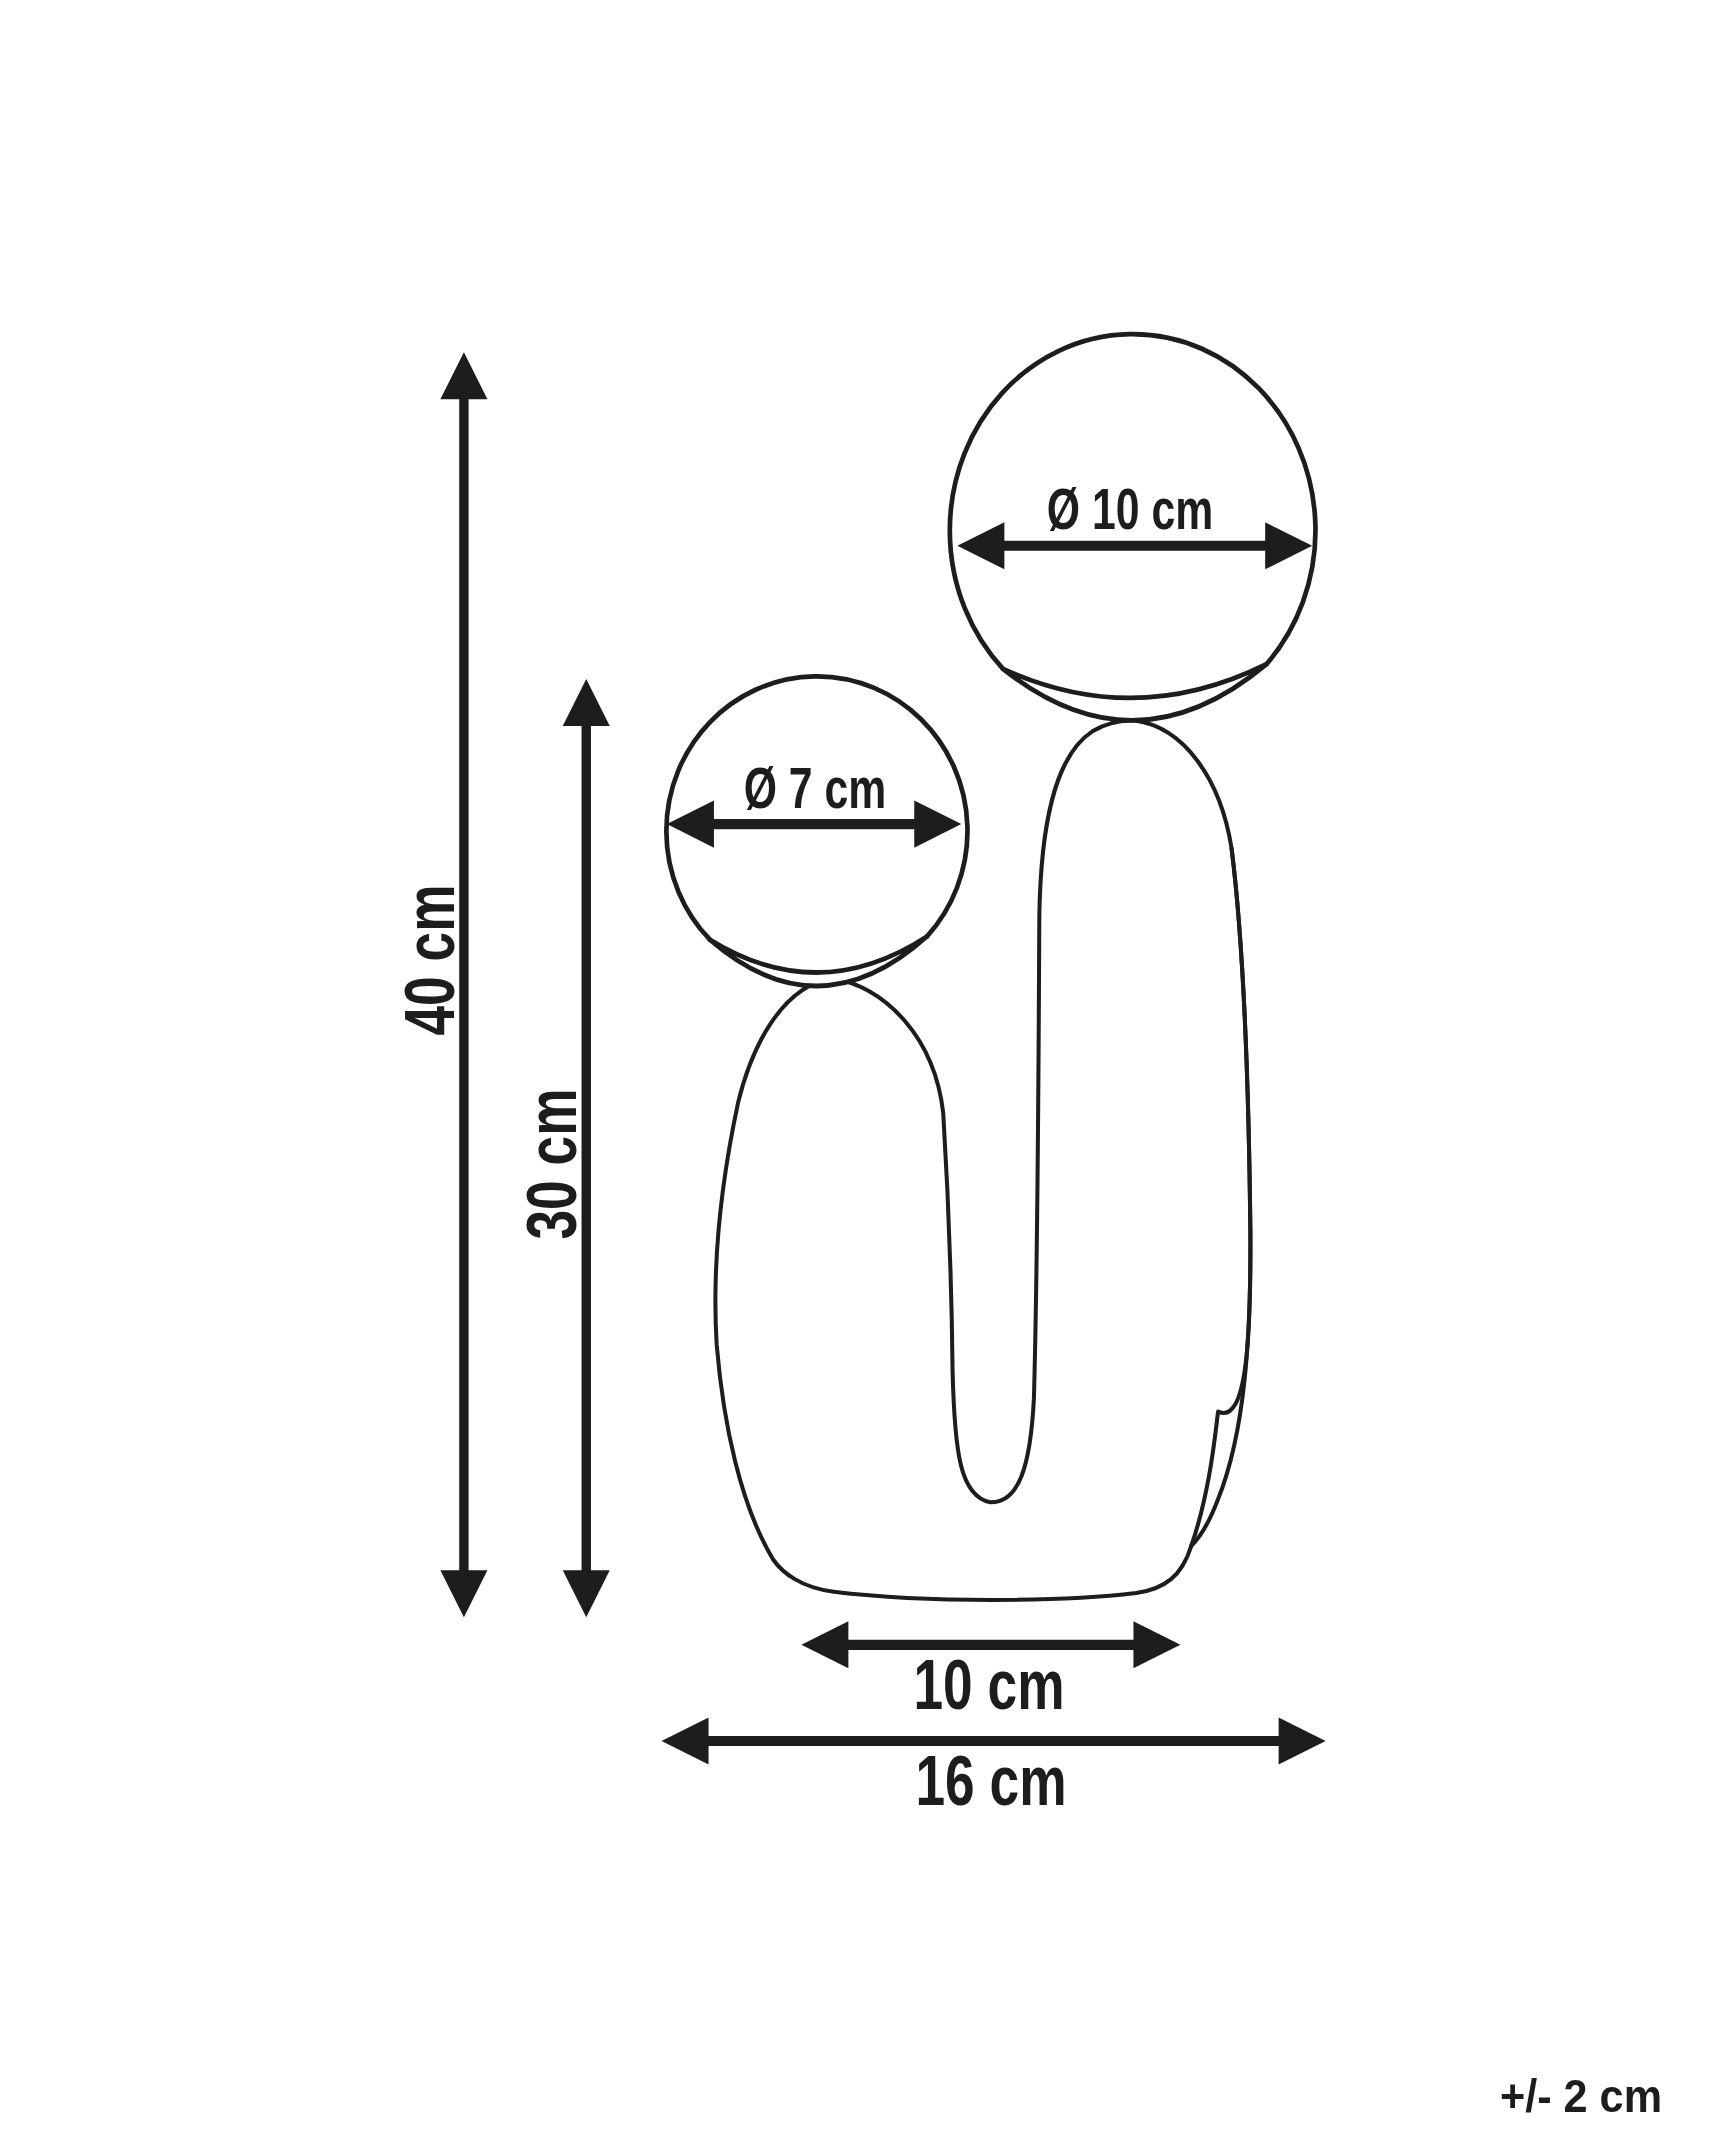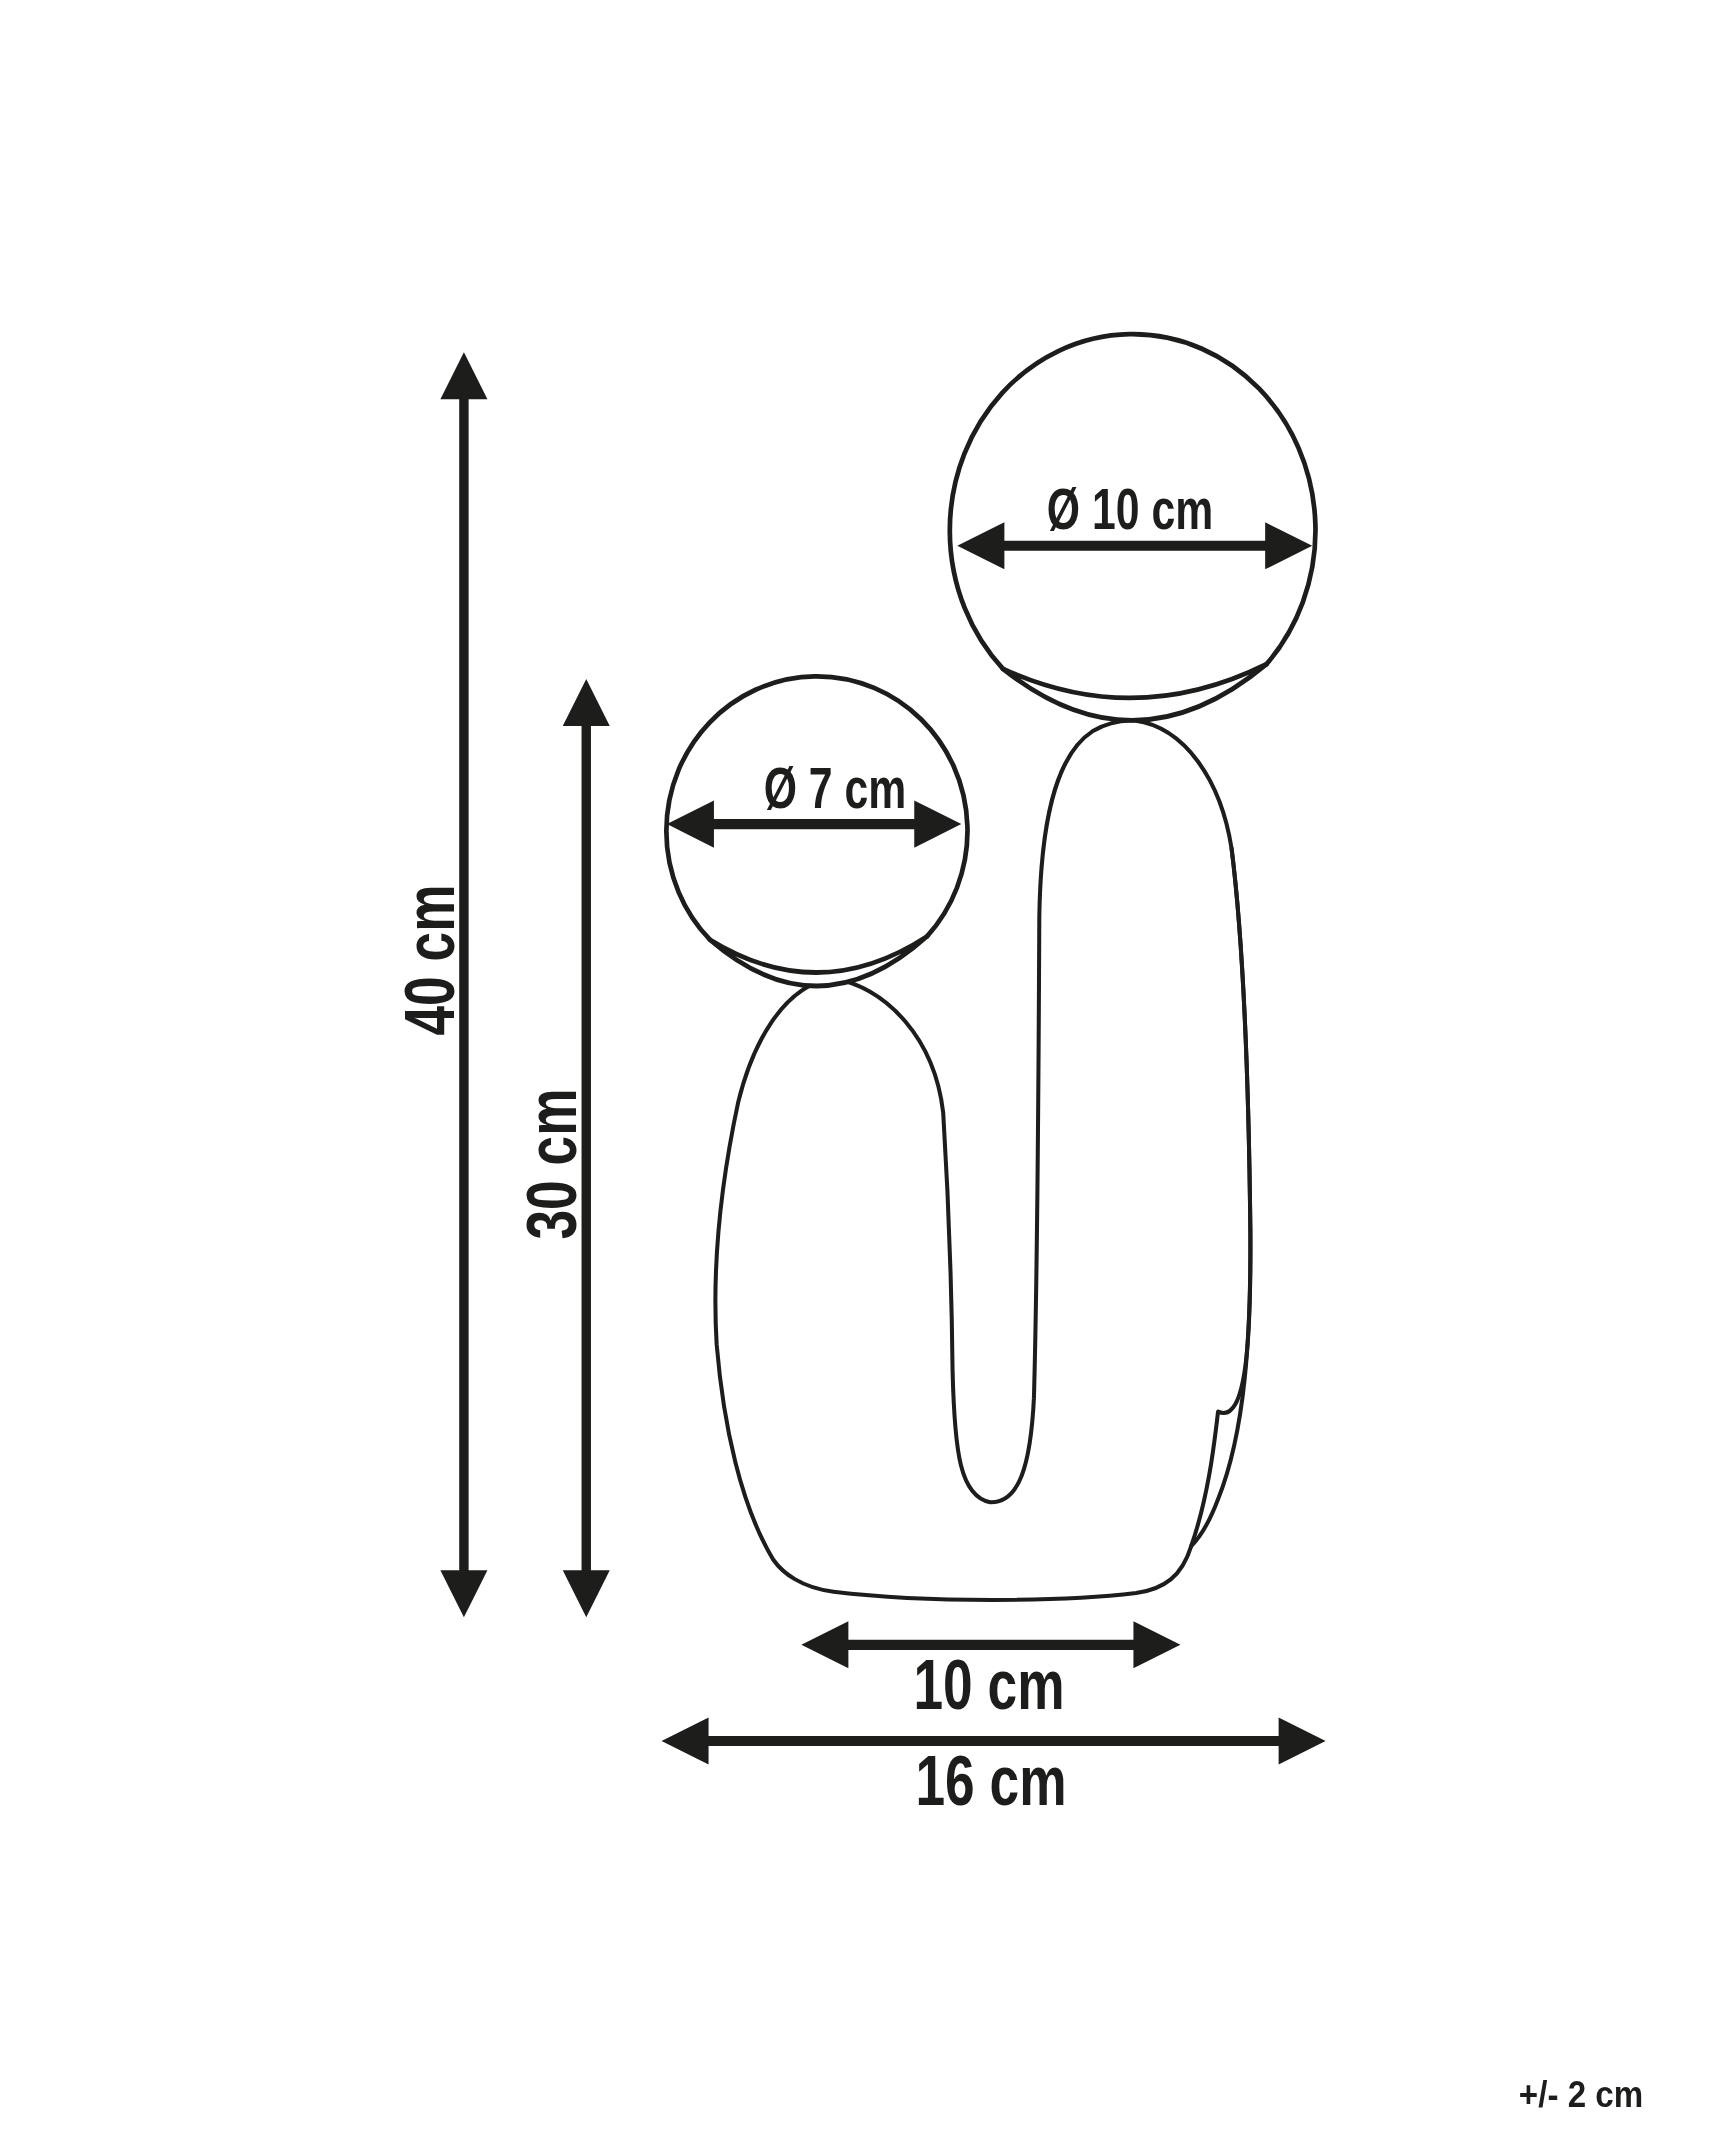--- a/index.html
+++ b/index.html
@@ -36,21 +36,21 @@
     transform: translate(-50%, -50%) rotate(-90deg);
   }
   .dim-label .condense {
     display: inline-block;
     transform: scaleX(0.75);
   }
   .tolerance-label {
     position: absolute;
     color: #1d1d1b;
     font-weight: bold;
-    font-size: 36px;
+    font-size: 47px;
     line-height: 1;
     white-space: nowrap;
     transform: translate(-50%, -50%);
   }
   .tolerance-label .condense {
     display: inline-block;
     transform: scaleX(0.92);
   }
 </style>
 </head>
@@ -143,21 +143,21 @@
   </div>
 
   <div class="dim-label vert" style="left:551px; top:1164px;">
     <span class="condense">30 cm</span>
   </div>
 
   <div class="dim-label dia" style="left:1130px; top:509px;">
     <span class="condense">Ø 10 cm</span>
   </div>
 
-  <div class="dim-label dia" style="left:835px; top:788px;">
+  <div class="dim-label dia" style="left:815px; top:788px;">
     <span class="condense">Ø 7 cm</span>
   </div>
 
   <div class="dim-label" style="left:989px; top:1684px;">
     <span class="condense">10 cm</span>
   </div>
 
   <div class="dim-label" style="left:991px; top:1780px;">
     <span class="condense">16 cm</span>
   </div>

